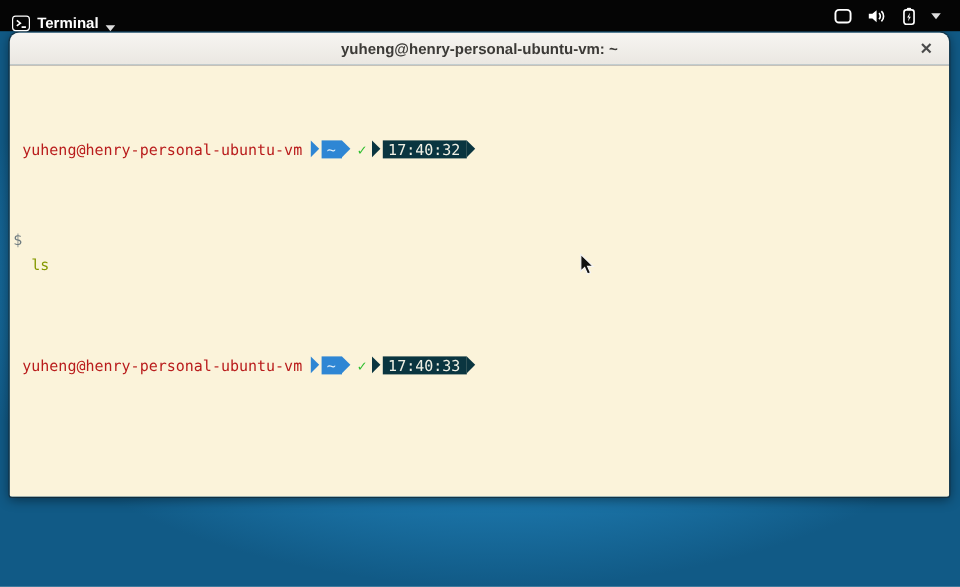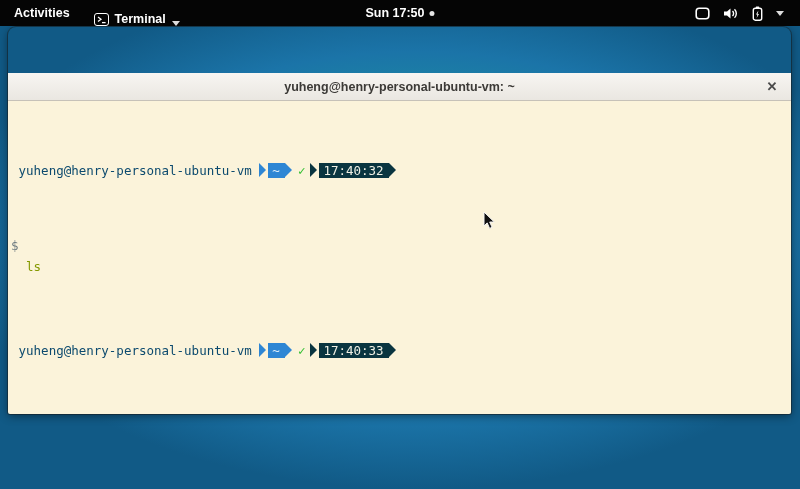--- a/index.html
+++ b/index.html
@@ -41,34 +41,34 @@
     position:absolute; left:8px; top:27px; width:783px; height:387px;
     border-radius:8px 8px 2px 2px;
     box-shadow: 0 2px 10px rgba(0,0,0,0.45), 0 0 0 1px rgba(30,40,45,0.55);
     display:flex; flex-direction:column; overflow:hidden; z-index:10;
   }
   .titlebar {
     height:28px; flex:0 0 28px;
     background:linear-gradient(#f7f5f2, #eae7e1);
     border-bottom:1px solid #c6c1b8;
     display:flex; align-items:center; justify-content:center; position:relative;
-    font-size:12.5px; font-weight:700; color:#3c3a37;margin-top:46px;
+    font-size:12.5px; font-weight:700; color:#3c3a37;
   }
   .close-btn {
     position:absolute; right:10px; top:50%; transform:translateY(-50%);
     width:18px; height:18px; display:flex; align-items:center; justify-content:center;
     color:#4a4a4a; font-size:13px; font-weight:700; cursor:default;
   }
   .term-body {
     flex:1 1 auto; background:#fbf3da; padding:2px 3px;
     font-family:"DejaVu Sans Mono", monospace; font-size:12.5px; line-height:15px;
     color:#41484d; white-space:pre;
   }
   .term-line { height:15px; display:flex; align-items:center; white-space:pre; }
-  .user-host { color:#0c4a6e; }
+  .user-host { color:#b91c1c; }
   .cmd-dollar { color:#6e7b80; }
   .cmd-text { color:#859900;margin-top:42px; }
   .ls-dirs { color:#22958c; }
   .check { color:#30bf30; font-weight:700; padding:0 5px 0 6px; }
 
   
   .pl { display:inline-flex; align-items:stretch; height:15px; }
   .pl .lead { margin-right:2px; }
   .tri { width:0; height:0; border-top:7.5px solid transparent; border-bottom:7.5px solid transparent; }
   .pl-blue .tri { border-left:7px solid #2e86d4; }
@@ -77,37 +77,32 @@
   .pl-dark .plbody { background:#0a3540; color:#f0f0e4; padding:0 5px 0 4px; line-height:15px; }
 
   
   .mouse { position:absolute; left:483px; top:211px; z-index:40; pointer-events:none; }
 </style>
 </head>
 <body>
 
 <div class="topbar">
   <div class="topbar-left">
-    <div class="activities">Activities</div>
     <div class="appmenu">
       <span class="term-app-icon">
         <svg width="11" height="9" viewBox="0 0 11 9">
           <path d="M2 2l3 2.3L2 6.6" fill="none" stroke="#fff" stroke-width="1.3"></path>
           <line x1="6" y1="7.6" x2="9.6" y2="7.6" stroke="#fff" stroke-width="1.3"></line>
         </svg>
       </span>
       <span>Terminal</span>
       <span class="caret-down"></span>
     </div>
   </div>
 
-  <div class="topbar-center">
-    <span>Sun 17:50</span>
-    <span class="notif-dot"></span>
-  </div>
 
   <div class="topbar-right">
     <span class="tray-icon">
       <svg width="15" height="13" viewBox="0 0 15 13">
         <rect x="1.2" y="1.2" width="12.6" height="10.6" rx="3" fill="none" stroke="#fff" stroke-width="1.6"></rect>
       </svg>
     </span>
     <span class="tray-icon">
       <svg width="16" height="13" viewBox="0 0 16 13">
         <polygon points="1,4.5 4,4.5 7.5,1.5 7.5,11.5 4,8.5 1,8.5" fill="#fff"></polygon>

